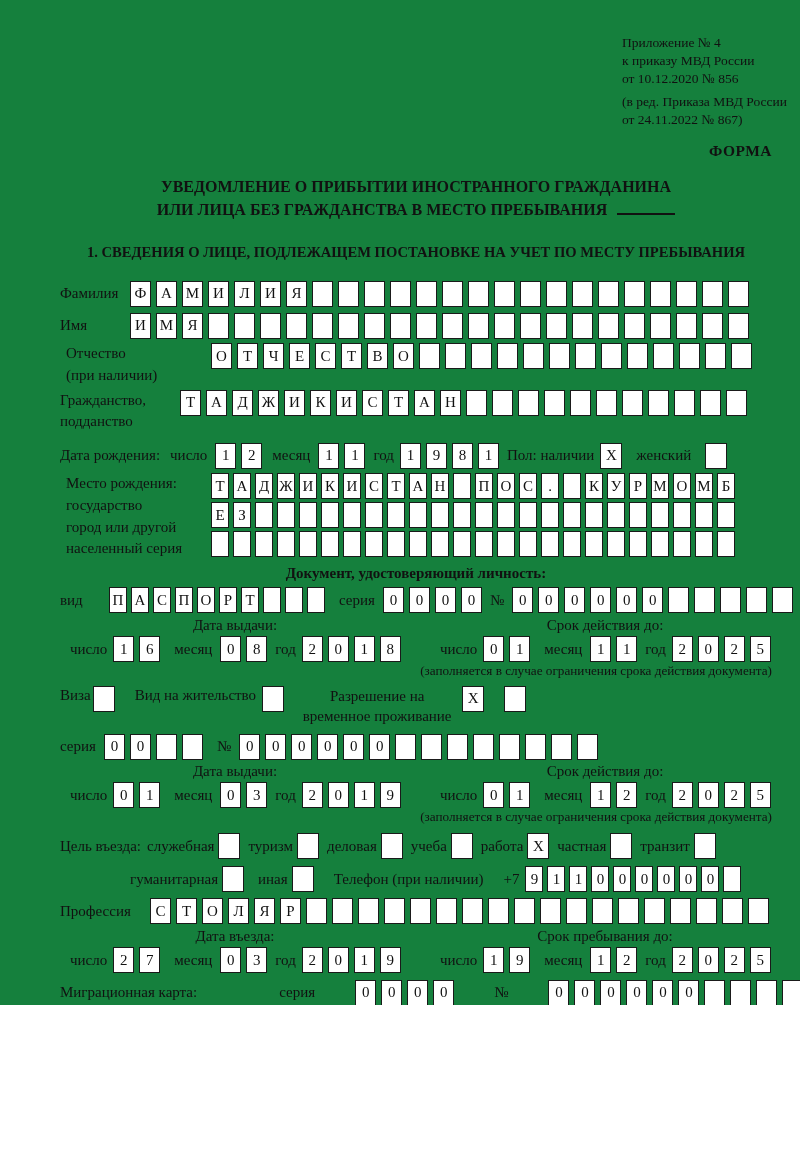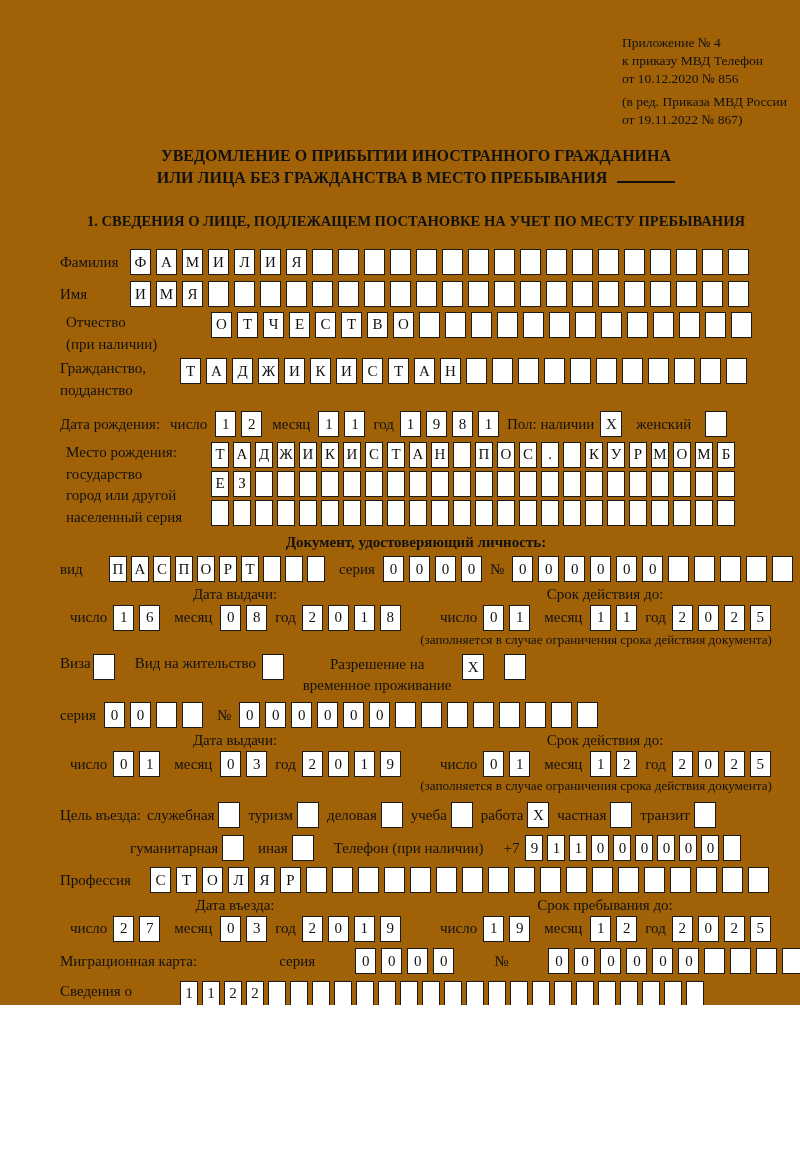--- a/index.html
+++ b/index.html
@@ -1,19 +1,19 @@
 <!DOCTYPE html>
 <html><head>
 <meta charset="utf-8">
 <style>
   html,body{margin:0;padding:0;background:#fff;}
   .page{
     width:800px;height:1005px;box-sizing:border-box;
     padding:34px 28px 16px 60px;overflow:hidden;
-    background:#a16207;color:#111;
+    background:#15803d;color:#111;
     font-family:"Liberation Serif","DejaVu Serif",serif;
     font-size:15px;line-height:1.25;
   }
   
   .annex{margin-left:562px;font-size:13.5px;line-height:1.33;white-space:nowrap;}
   .annex2{margin-top:5px;}
   .forma{text-align:right;font-weight:bold;font-size:15.5px;margin-top:12px;letter-spacing:.5px;}
   
   .title{ text-align:center;font-weight:bold;font-size:16px;margin-top:16px;line-height:1.4;}
   .title-underline{display:inline-block;width:58px;border-bottom:2px solid #111;margin-left:10px;height:14px;}
@@ -66,28 +66,29 @@
   .purpose{display:flex;align-items:center;}
   .purpose .checkbox{margin-left:4px;}
 </style>
 </head>
 <body>
 
 <div class="page">
 
   <div class="annex">
     <div>Приложение № 4</div>
-    <div>к приказу МВД Телефон</div>
+    <div>к приказу МВД России</div>
     <div>от 10.12.2020 № 856</div>
     <div class="annex2">
       <div>(в ред. Приказа МВД России</div>
-      <div>от 19.11.2022 № 867)</div>
-    </div>
-  </div>
-
+      <div>от 24.11.2022 № 867)</div>
+    </div>
+  </div>
+
+  <div class="forma">ФОРМА</div>
 
   <div class="title">
     <div>УВЕДОМЛЕНИЕ О ПРИБЫТИИ ИНОСТРАННОГО ГРАЖДАНИНА</div>
     <div><span>ИЛИ ЛИЦА БЕЗ ГРАЖДАНСТВА В МЕСТО ПРЕБЫВАНИЯ</span><span class="title-underline"></span></div>
   </div>
 
   <div class="section-h">1. СВЕДЕНИЯ О ЛИЦЕ, ПОДЛЕЖАЩЕМ ПОСТАНОВКЕ НА УЧЕТ ПО МЕСТУ ПРЕБЫВАНИЯ</div>
 
   <div class="row" style="margin-top:18px;">
     <span class="lbl w70">Фамилия</span>

